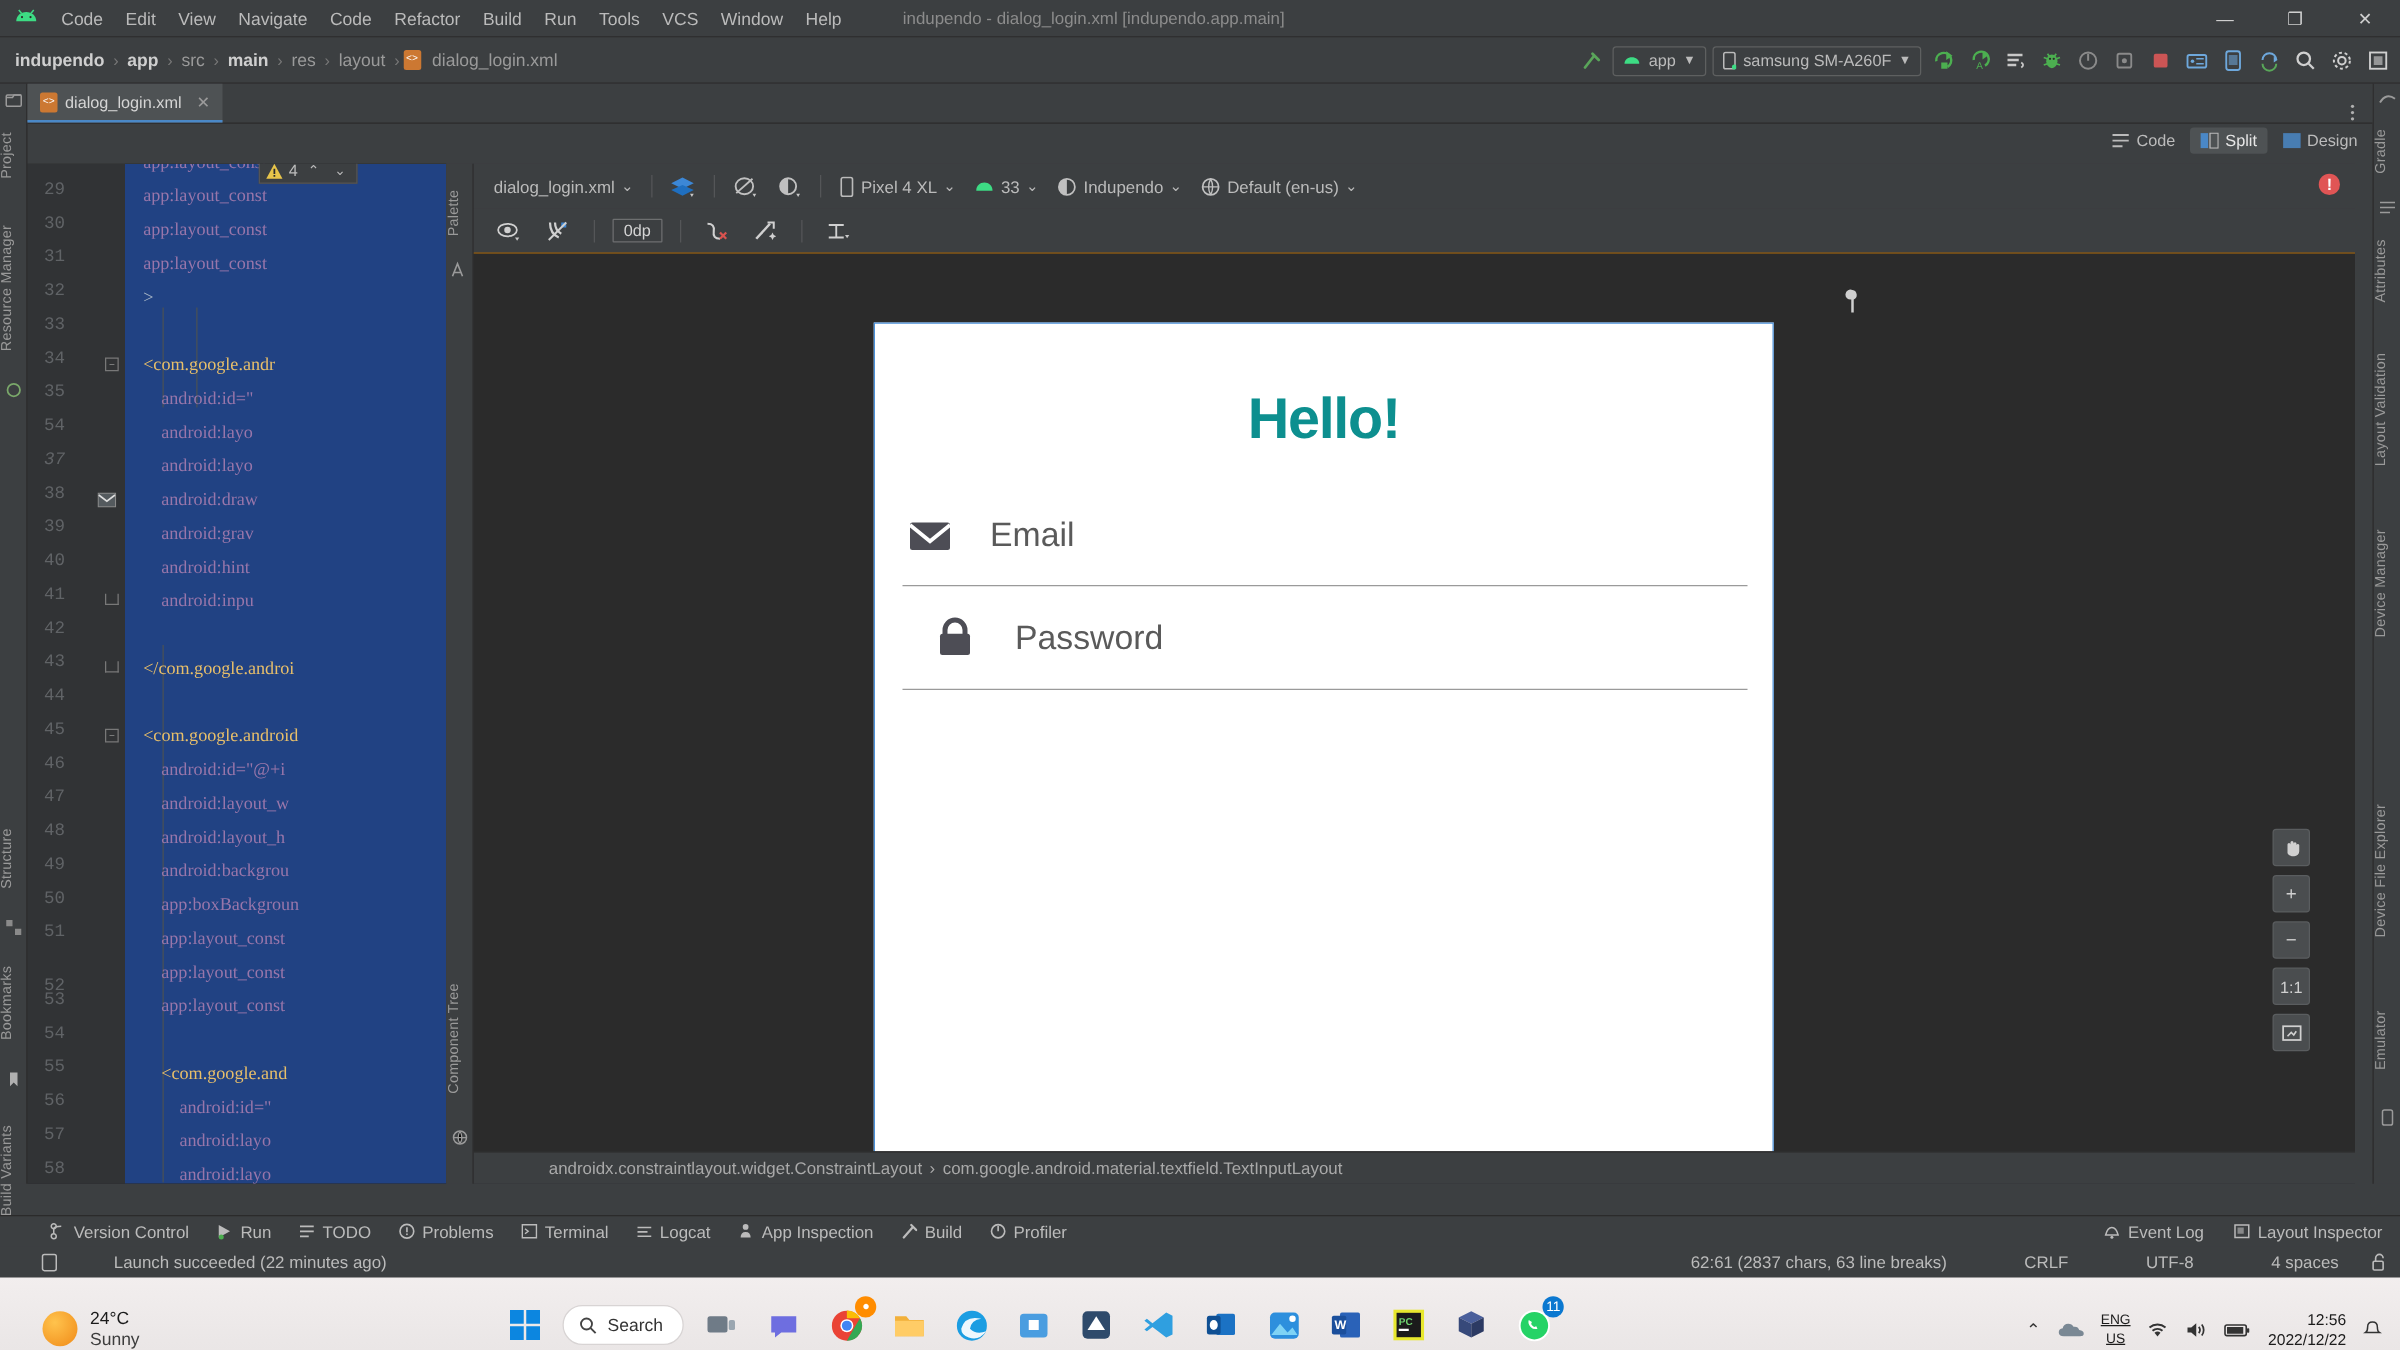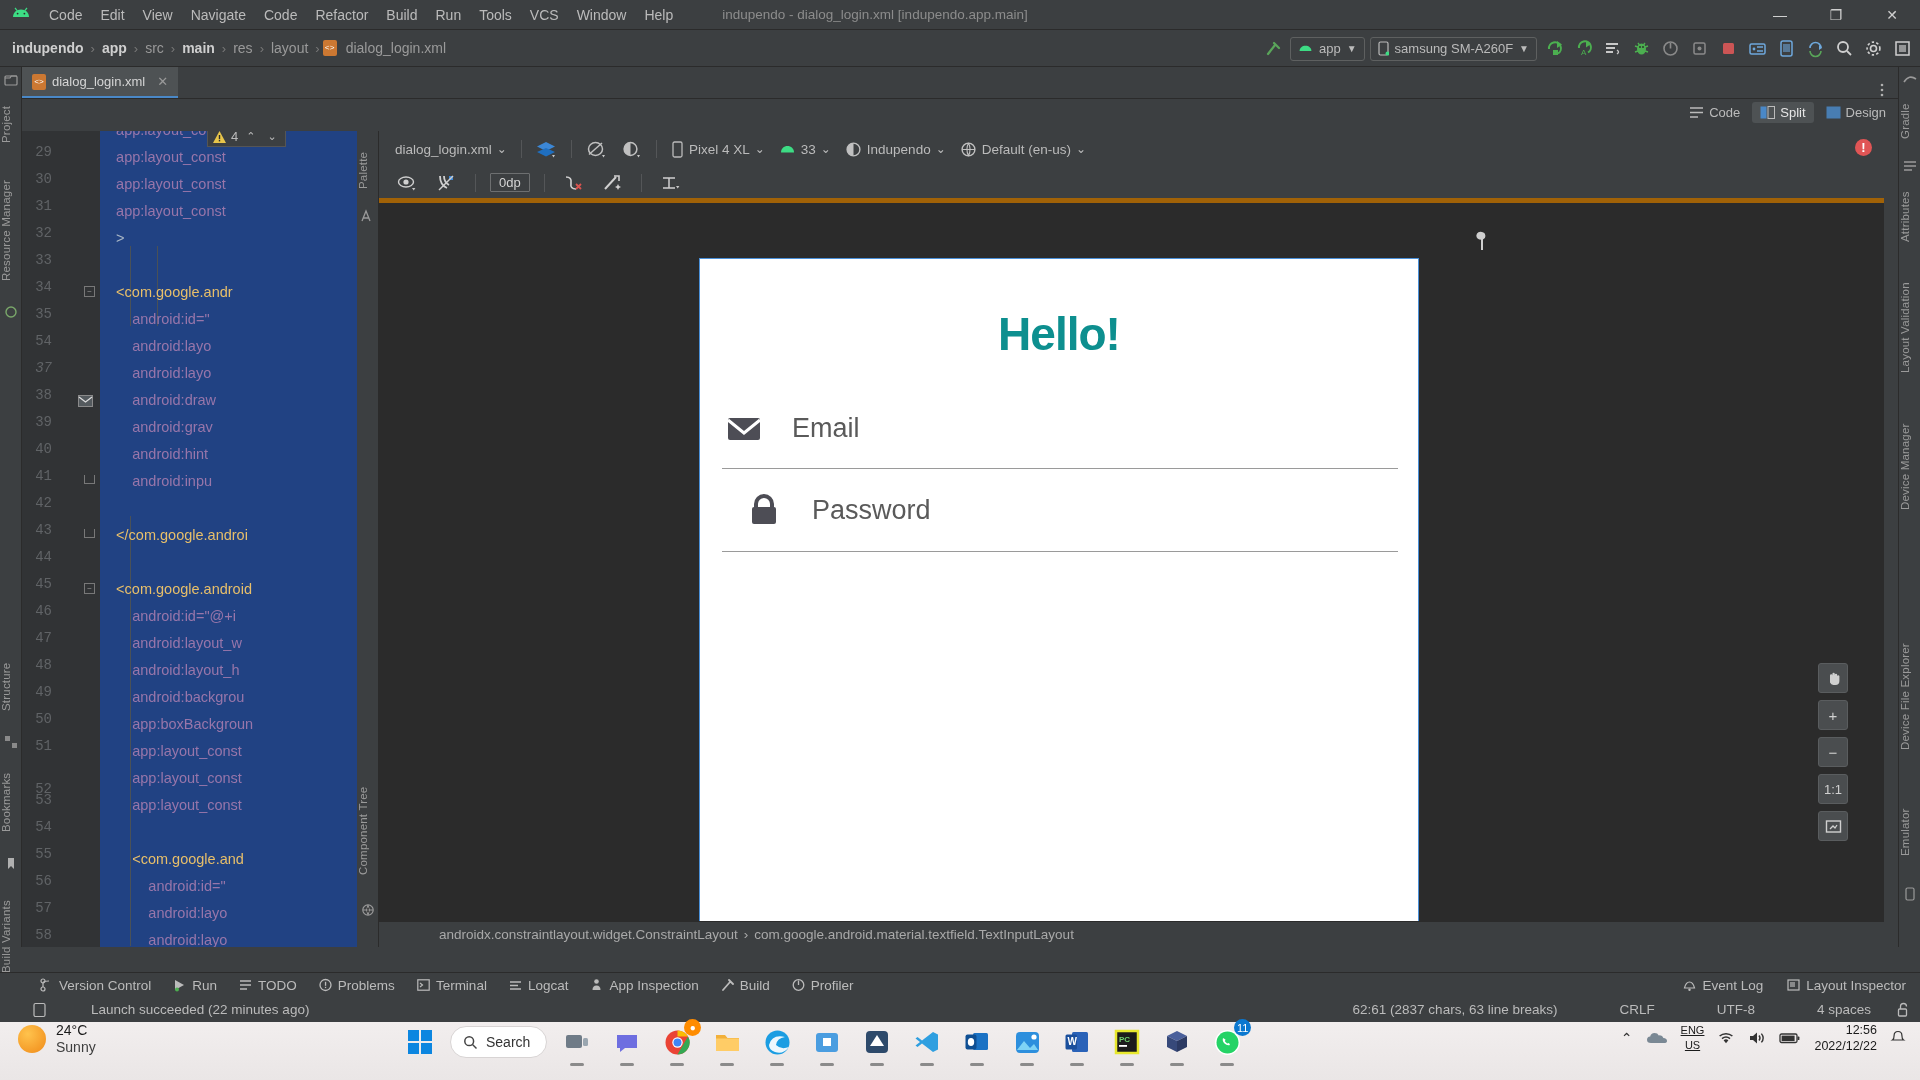--- a/index.html
+++ b/index.html
@@ -131,21 +131,21 @@
     position: absolute; left: 56px; width: 15px; height: 12px;
   }
   .codearea {
     position: absolute; left: 78px; top: 0; right: 0; bottom: 0;
     background: #2b2b2b; overflow: hidden;
   }
   .selband {
     position: absolute; left: 0; width: 257px; background: #214283;
   }
   .cline {
-    position: absolute; left: 0; font-family: Liberation Sans, sans-serif;
+    position: absolute; left: 0; font-family: Liberation Serif, serif;
     font-size: 14.5px; white-space: pre; line-height: 27px; height: 27px;
   }
   .t-attr { color: #9876aa; }
   .t-tag  { color: #e8bf6a; }
   .t-punc { color: #a9b7c6; }
   .indent-guide {
     position: absolute; width: 1px; background: #4a5157;
   }
 
   
@@ -166,21 +166,21 @@
     background: #3c3f41; border-right: 1px solid #2b2b2b;
   }
   .dtoolbar {
     position: absolute; left: 22px; top: 0; right: 0; height: 36px;
     background: #3c3f41; display: flex; align-items: center; gap: 6px;
     padding-left: 12px;
   }
   .dtoolbar2 {
     position: absolute; left: 22px; top: 36px; right: 0; height: 36px;
     background: #3c3f41; display: flex; align-items: center; gap: 10px;
-    padding-left: 14px; border-bottom: 5px solid #a16207;
+    padding-left: 14px; border-bottom: 1px solid #a16207;
   }
   .dt-item {
     display: flex; align-items: center; gap: 5px; color: #bbb;
     font-size: 13.5px; padding: 2px 4px; white-space: nowrap;
   }
   .vsep { width: 1px; height: 18px; background: #545658; margin: 0 4px; }
   .dp-field {
     border: 1px solid #6d6f70; color: #d4d4d4; font-size: 13px;
     padding: 1px 8px; border-radius: 1px;
   }
@@ -262,21 +262,21 @@
   .sb-text { color: #bbb; font-size: 13.5px; white-space: nowrap; margin-left: 36px; }
   .sb-right {
     position: absolute; right: 10px; display: flex; align-items: center; gap: 26px;
   }
 
   
   .taskbar {
     position: absolute; left: 0; top: 1022px; width: 1920px; height: 58px;
     background: #efeaea;
     background: linear-gradient(180deg,#f2eeee 0%, #eae6e6 100%);
-    display: flex; align-items: flex-start;
+    display: flex; align-items: flex-end; padding-left: 16px;
   }
   .weather {
     display: flex; align-items: center; gap: 10px; padding-left: 18px; width: 300px;
   }
   .sun {
     width: 28px; height: 28px; border-radius: 50%;
     background: radial-gradient(circle at 35% 32%, #ffc34d, #f08a18);
   }
   .wx-t { font-size: 14px; color: #1b1b1b; line-height: 17px; }
   .wx-s { font-size: 14px; color: #3d3d3d; line-height: 17px; }

